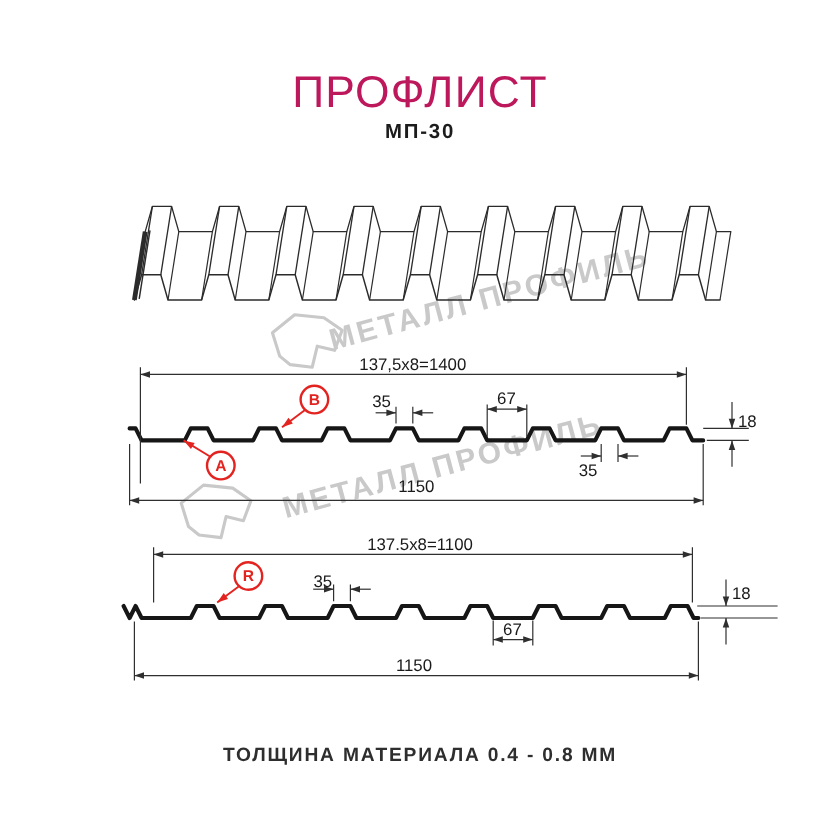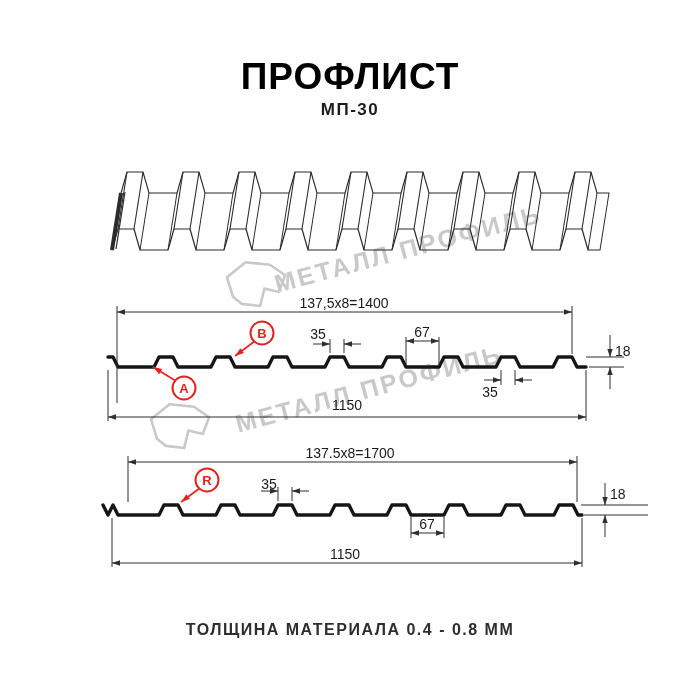--- a/index.html
+++ b/index.html
@@ -1,20 +1,20 @@
 <!DOCTYPE html>
 <html><head>
 <meta charset="utf-8">
 <style>
   html,body{margin:0;padding:0;background:#ffffff;}
   #canvas{position:relative;width:700px;height:700px;background:#ffffff;overflow:hidden;
           font-family:"Liberation Sans",sans-serif;}
   .abs{position:absolute;white-space:nowrap;}
   .ctr{transform:translateX(-50%);}
-  #page-title{font-size:37px;font-weight:700;letter-spacing:1px;color:#000000;}
+  #page-title{font-size:37px;font-weight:400;letter-spacing:1px;color:#be185d;}
   #model{font-size:17px;font-weight:700;letter-spacing:1.5px;color:#1c1c1c;}
   #footer-note{font-size:16px;font-weight:700;letter-spacing:1.5px;color:#2e2e2e;}
   .dim{font-size:14px;color:#1a1a1a;}
   .callout{width:21px;height:21px;border-radius:50%;border:2px solid #e3231f;color:#e3231f;
            font-size:13px;font-weight:700;display:flex;align-items:center;justify-content:center;
            transform:translate(-50%,-50%);background:transparent;}
   .wm-text{font-size:25px;font-weight:700;letter-spacing:2.5px;color:#c9c9c9;
            transform:translate(-50%,-50%) rotate(-15deg);}
   svg.layer{position:absolute;left:0;top:0;}
 </style>
@@ -161,21 +161,21 @@
 
   <div class="abs ctr dim" style="left:344px;top:295px;z-index:2;">137,5x8=1400</div>
   <div class="abs ctr dim" style="left:318px;top:326px;z-index:2;">35</div>
   <div class="abs ctr dim" style="left:422px;top:324px;z-index:2;">67</div>
   <div class="abs dim" style="left:615px;top:343px;z-index:2;">18</div>
   <div class="abs ctr dim" style="left:490px;top:384px;z-index:2;">35</div>
   <div class="abs ctr dim" style="left:347px;top:397px;z-index:2;">1150</div>
   <div class="abs callout" style="left:184px;top:388px;z-index:2;">A</div>
   <div class="abs callout" style="left:262px;top:333px;z-index:2;">B</div>
 
-  <div class="abs ctr dim" style="left:350px;top:445px;z-index:2;">137.5x8=1700</div>
+  <div class="abs ctr dim" style="left:350px;top:445px;z-index:2;">137.5x8=1100</div>
   <div class="abs ctr dim" style="left:269px;top:476px;z-index:2;">35</div>
   <div class="abs dim" style="left:610px;top:486px;z-index:2;">18</div>
   <div class="abs ctr dim" style="left:427px;top:516px;z-index:2;">67</div>
   <div class="abs ctr dim" style="left:345px;top:546px;z-index:2;">1150</div>
   <div class="abs callout" style="left:207px;top:480px;z-index:2;">R</div>
 
   <div class="abs ctr" id="footer-note" style="left:350px;top:621px;z-index:2;text-align:right;">ТОЛЩИНА МАТЕРИАЛА 0.4 - 0.8 ММ</div>
 </div>
 
 </body></html>

